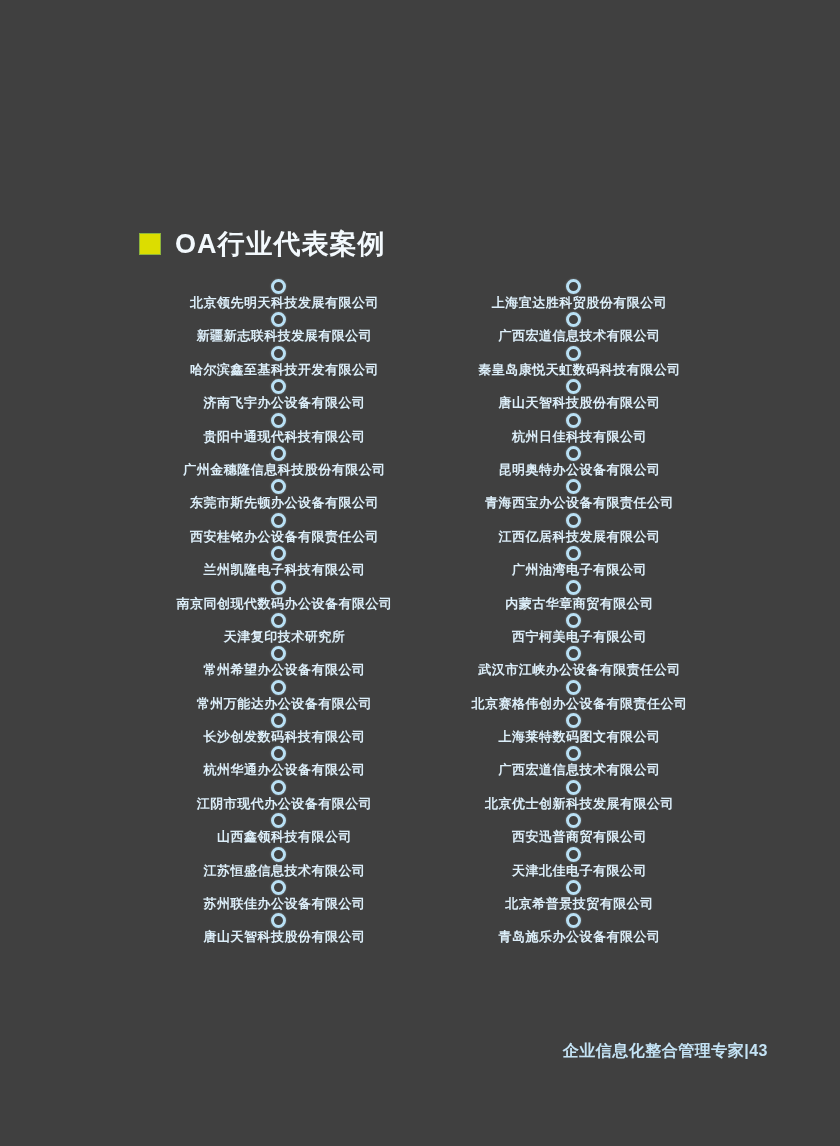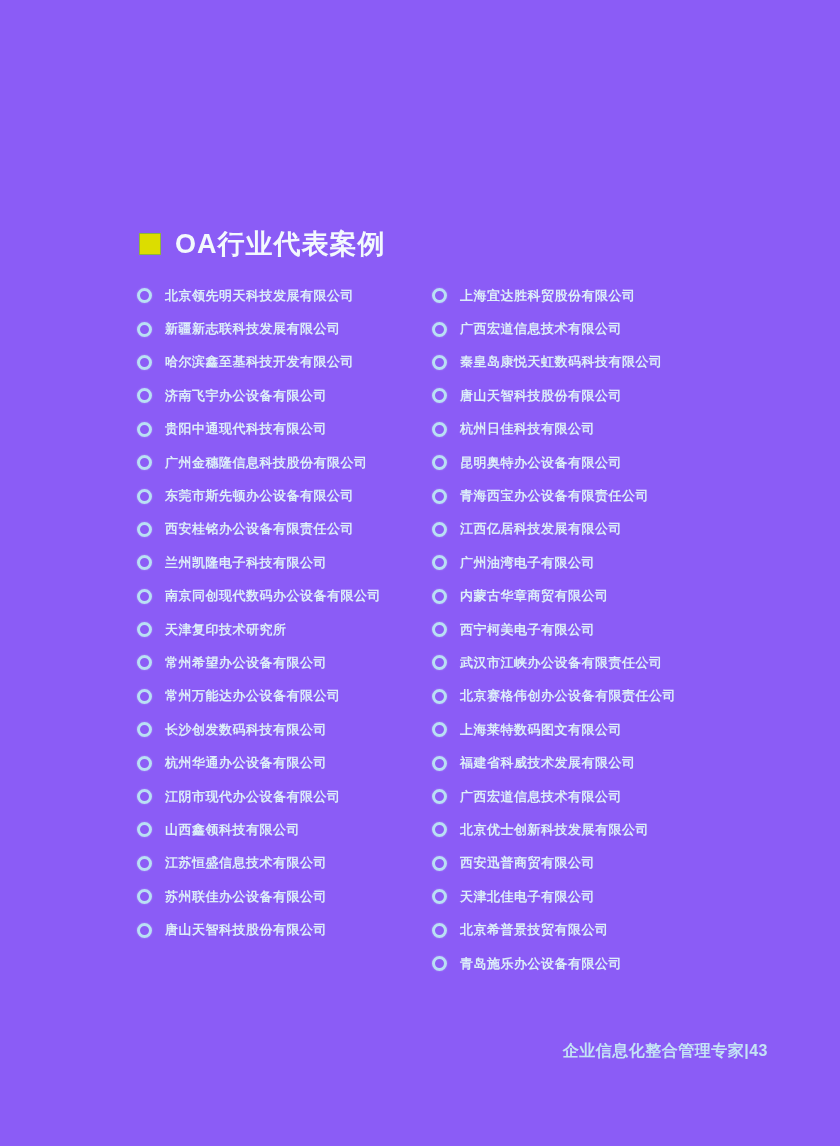--- a/index.html
+++ b/index.html
@@ -5,21 +5,21 @@
   html, body {
     margin: 0;
     padding: 0;
     background: #0e0e0e;
     font-family: "Liberation Sans", "DejaVu Sans", sans-serif;
   }
   .page {
     position: relative;
     width: 840px;
     height: 1146px;
-    background: #8b5cf6;
+    background: #404040;
     overflow: hidden;
     margin: 0 auto;
   }
   
   .title-row {
     position: absolute;
     top: 226px;
     left: 139px;
     display: flex;
     align-items: center;
@@ -50,20 +50,21 @@
   .col {
     list-style: none;
     margin: 0;
     padding: 0;
     width: 295px;
   }
   .item {
     height: 33.4px;
     display: flex;
     align-items: center;
+    flex-direction: column;
   }
   .bullet {
     flex: 0 0 auto;
     width: 9px;
     height: 9px;
     border: 3.5px solid #B9E0F4;
     border-radius: 50%;
     margin-right: 13px;
     box-shadow: 0 0 2px rgba(255,255,255,0.35);
   }
@@ -230,24 +231,20 @@
         <li class="item">
           <span class="bullet"></span>
           <span class="label">北京赛格伟创办公设备有限责任公司</span>
         </li>
         <li class="item">
           <span class="bullet"></span>
           <span class="label">上海莱特数码图文有限公司</span>
         </li>
         <li class="item">
           <span class="bullet"></span>
-          <span class="label">福建省科威技术发展有限公司</span>
-        </li>
-        <li class="item">
-          <span class="bullet"></span>
           <span class="label">广西宏道信息技术有限公司</span>
         </li>
         <li class="item">
           <span class="bullet"></span>
           <span class="label">北京优士创新科技发展有限公司</span>
         </li>
         <li class="item">
           <span class="bullet"></span>
           <span class="label">西安迅普商贸有限公司</span>
         </li>

